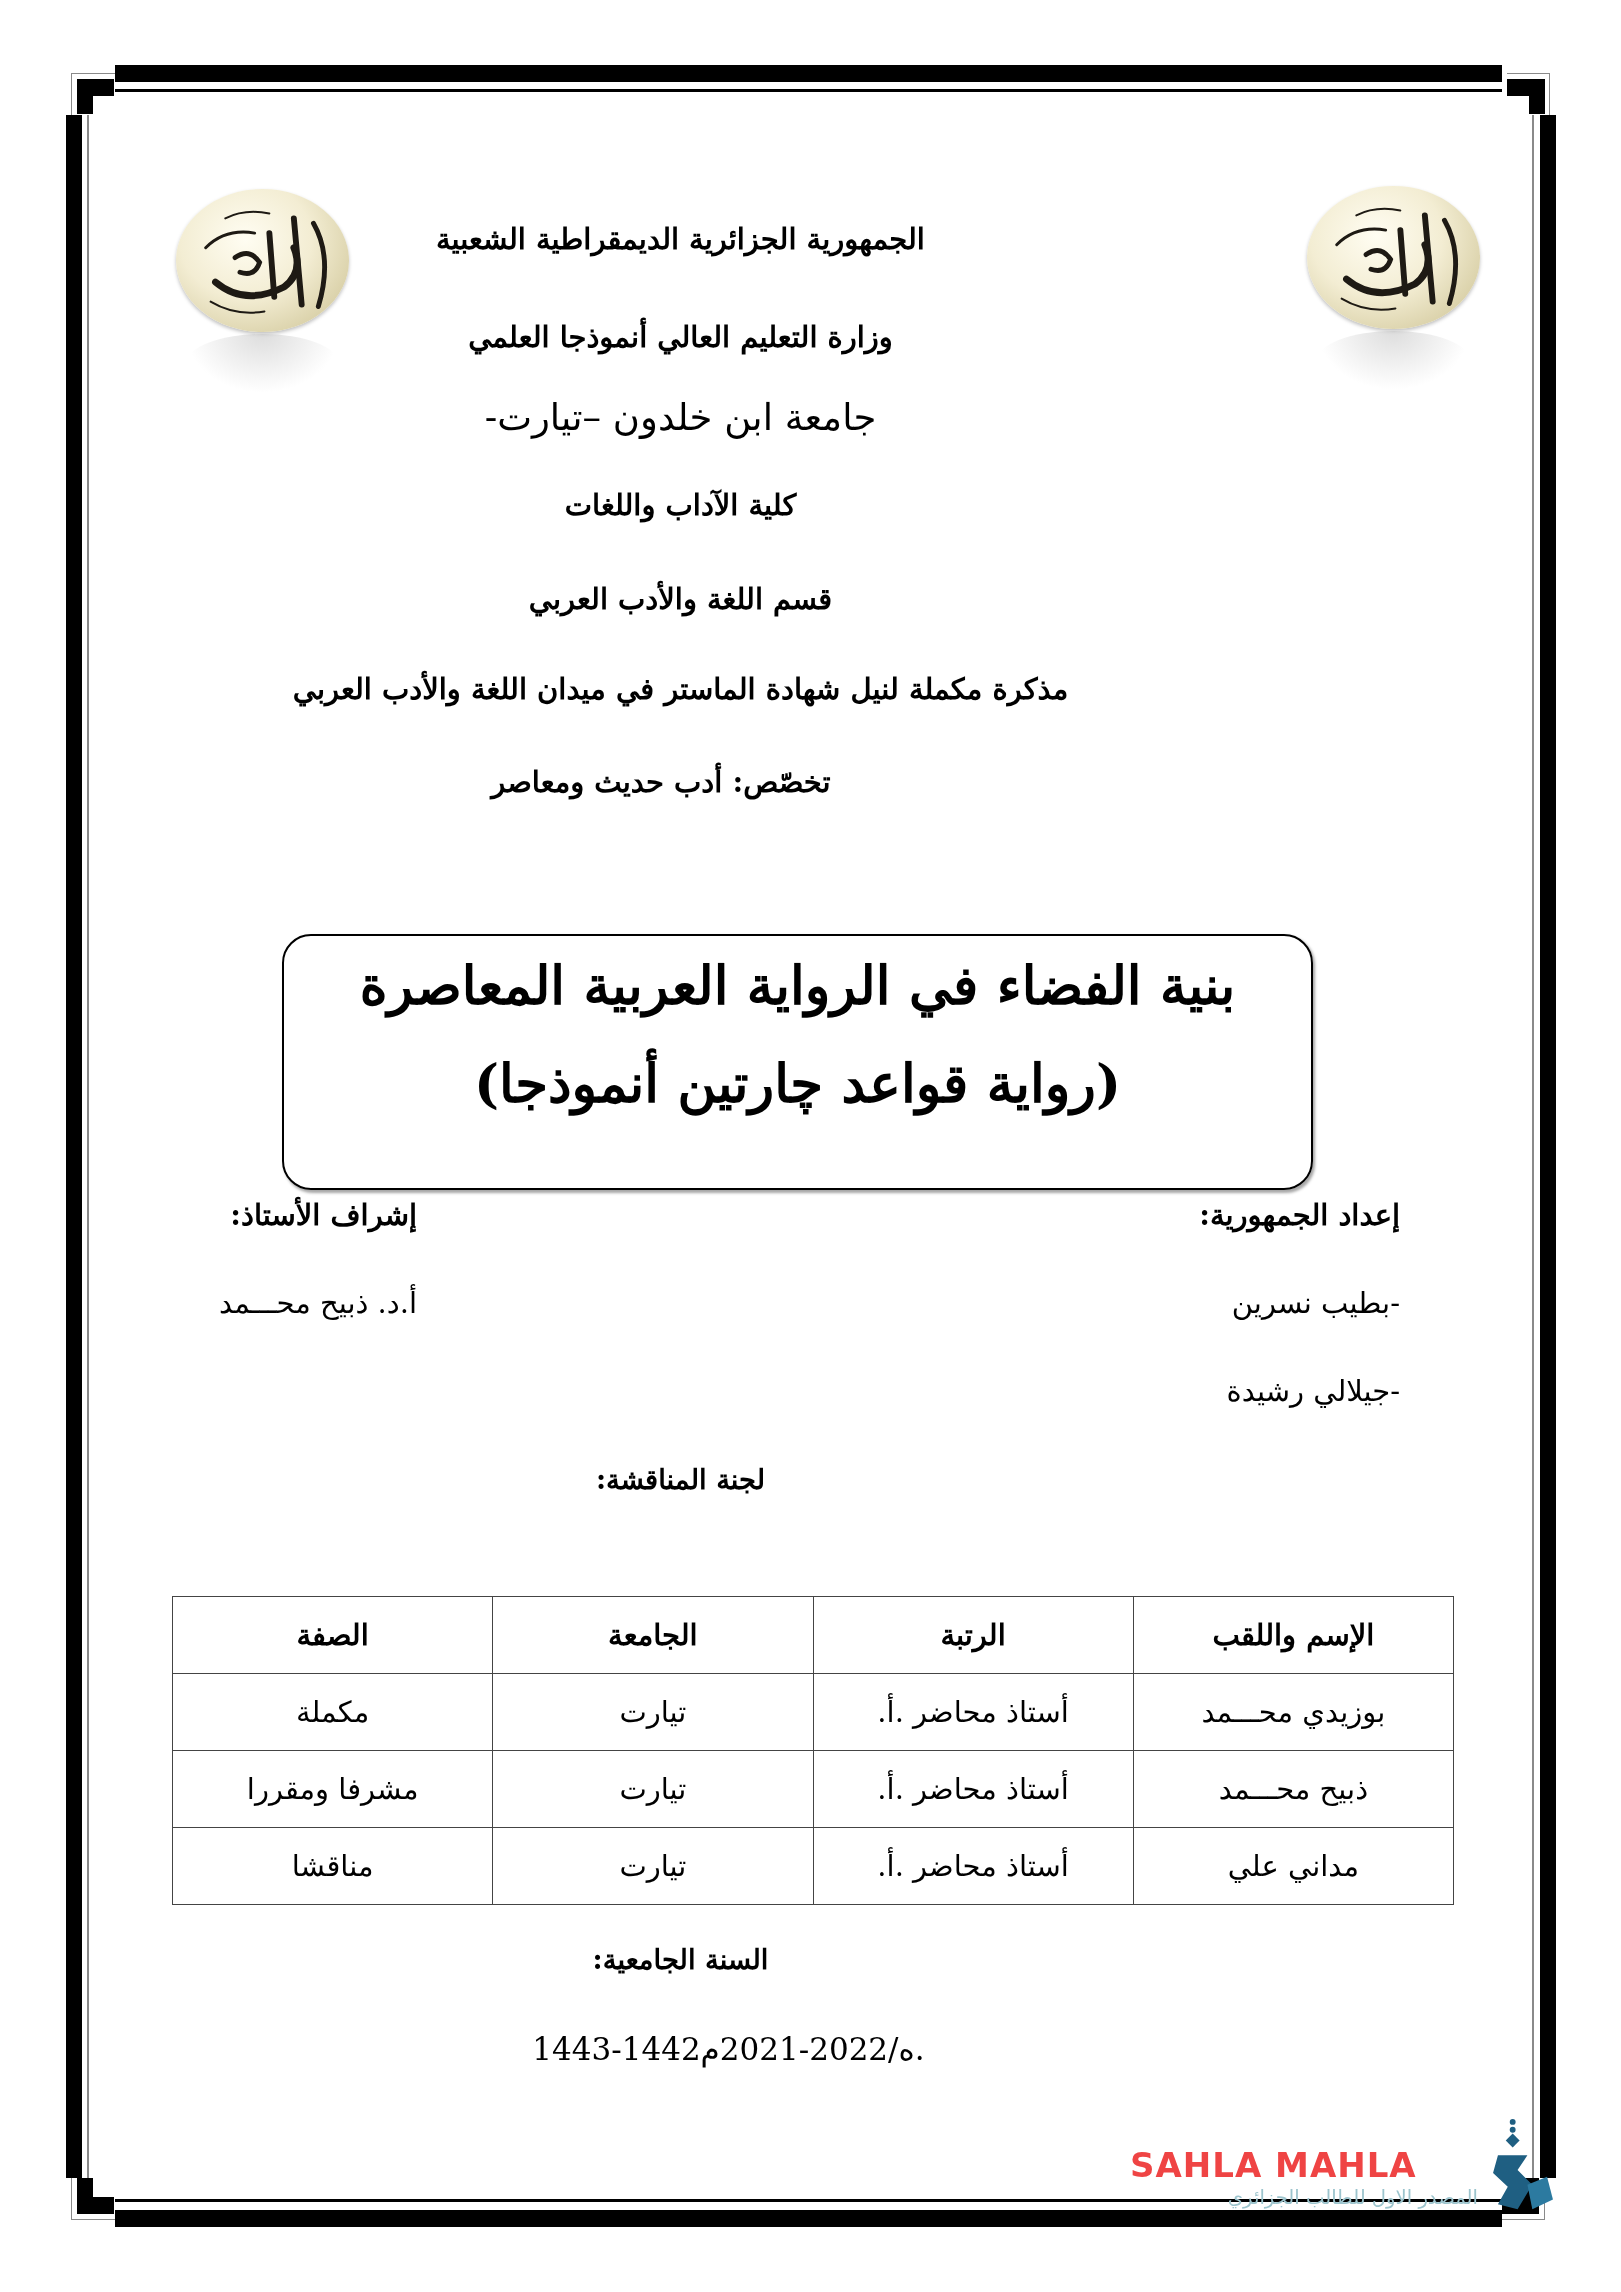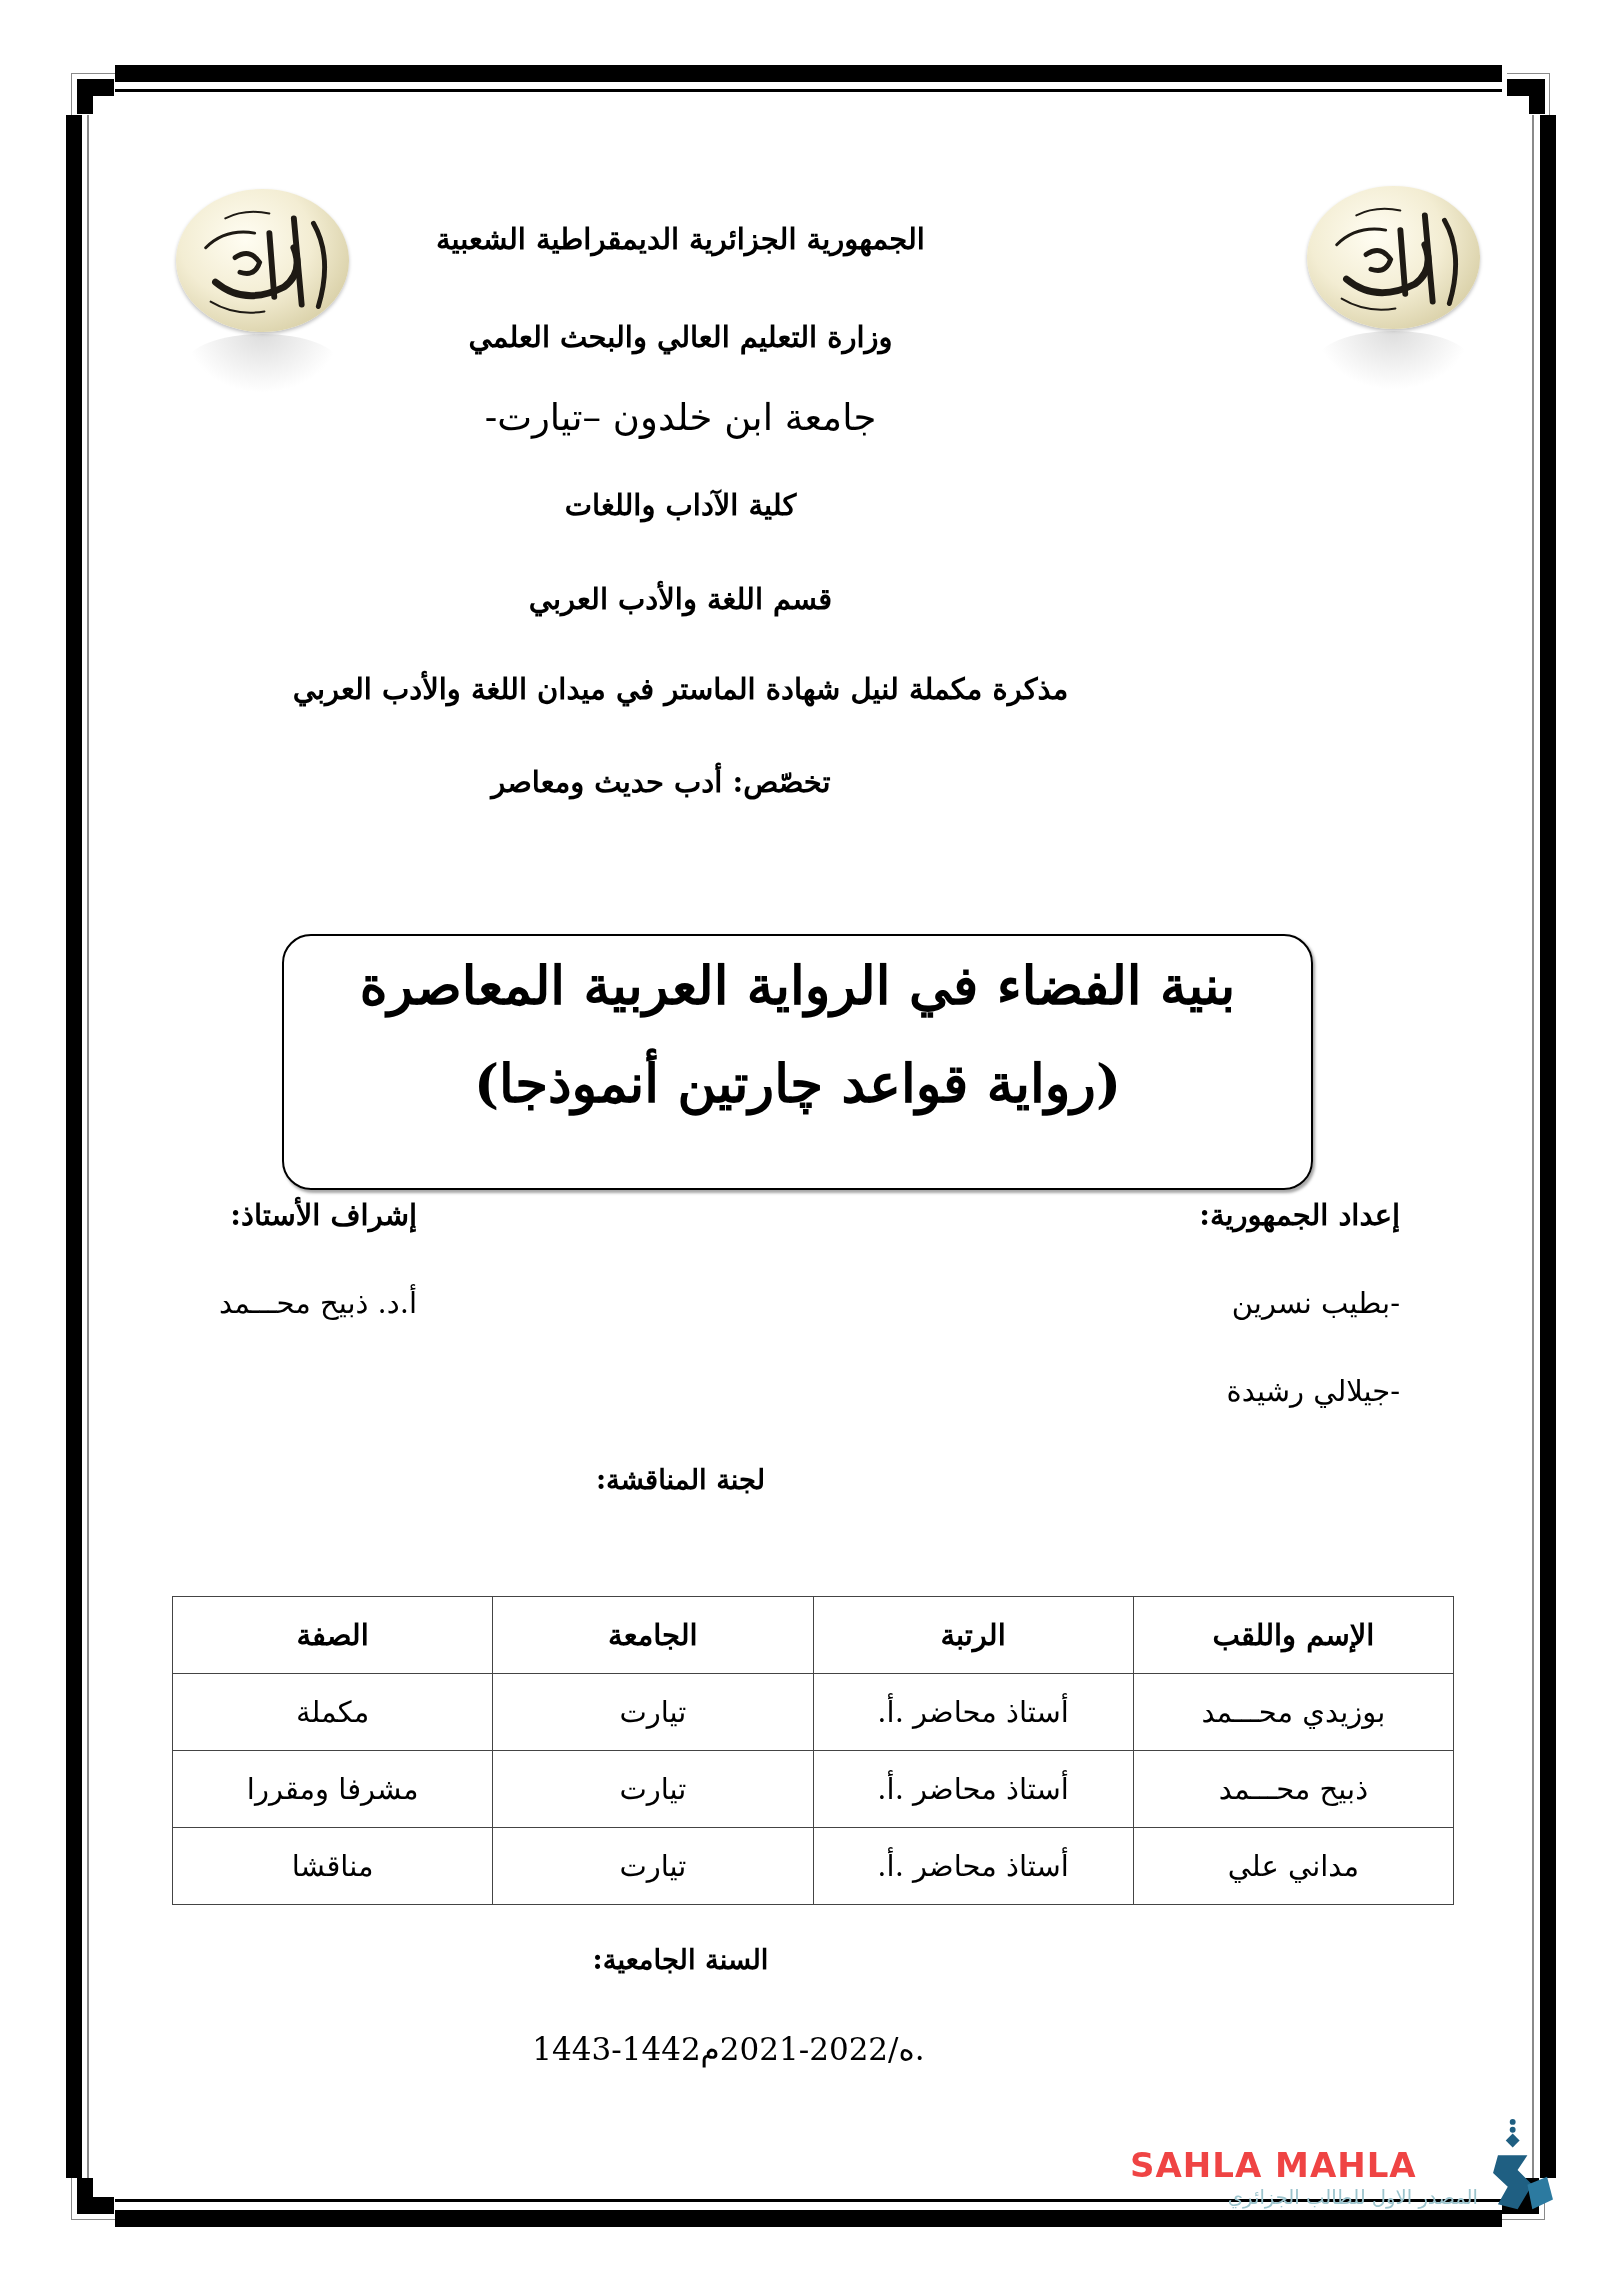--- a/index.html
+++ b/index.html
@@ -105,21 +105,21 @@
         <path d="M60 70 Q75 60 85 75 Q80 90 65 85" stroke-width="5"></path>
         <path d="M35 115 Q60 130 90 125" stroke-width="2"></path>
         <path d="M50 30 Q70 20 95 25" stroke-width="2"></path>
       </g>
     </svg>
   </div>
   <div class="refl"></div>
 </div>
 
 <div class="line b" style="top:222px; font-size:29px;">الجمهورية الجزائرية الديمقراطية الشعبية</div>
-<div class="line b" style="top:320px; font-size:29px;">وزارة التعليم العالي والبحث العلمي</div>
+<div class="line b" style="top:320px; font-size:29px;">وزارة التعليم العالي أنموذجا العلمي</div>
 <div class="line" style="top:396px; font-size:37px;">جامعة ابن خلدون –تيارت-</div>
 <div class="line b" style="top:488px; font-size:29px;">كلية الآداب واللغات</div>
 <div class="line b" style="top:582px; font-size:29px;">قسم اللغة والأدب العربي</div>
 <div class="line b" style="top:672px; font-size:29px;">مذكرة مكملة لنيل شهادة الماستر في ميدان اللغة والأدب العربي</div>
 <div class="line b" style="top:765px; font-size:29px; left:-19.6px;">تخصّص: أدب حديث ومعاصر</div>
 
 <div class="titlebox">
   <div class="t" style="top:17.6px;">بنية الفضاء في الرواية العربية المعاصرة</div>
   <div class="t" style="top:116px;">(رواية قواعد چارتين أنموذجا)</div>
 </div>

